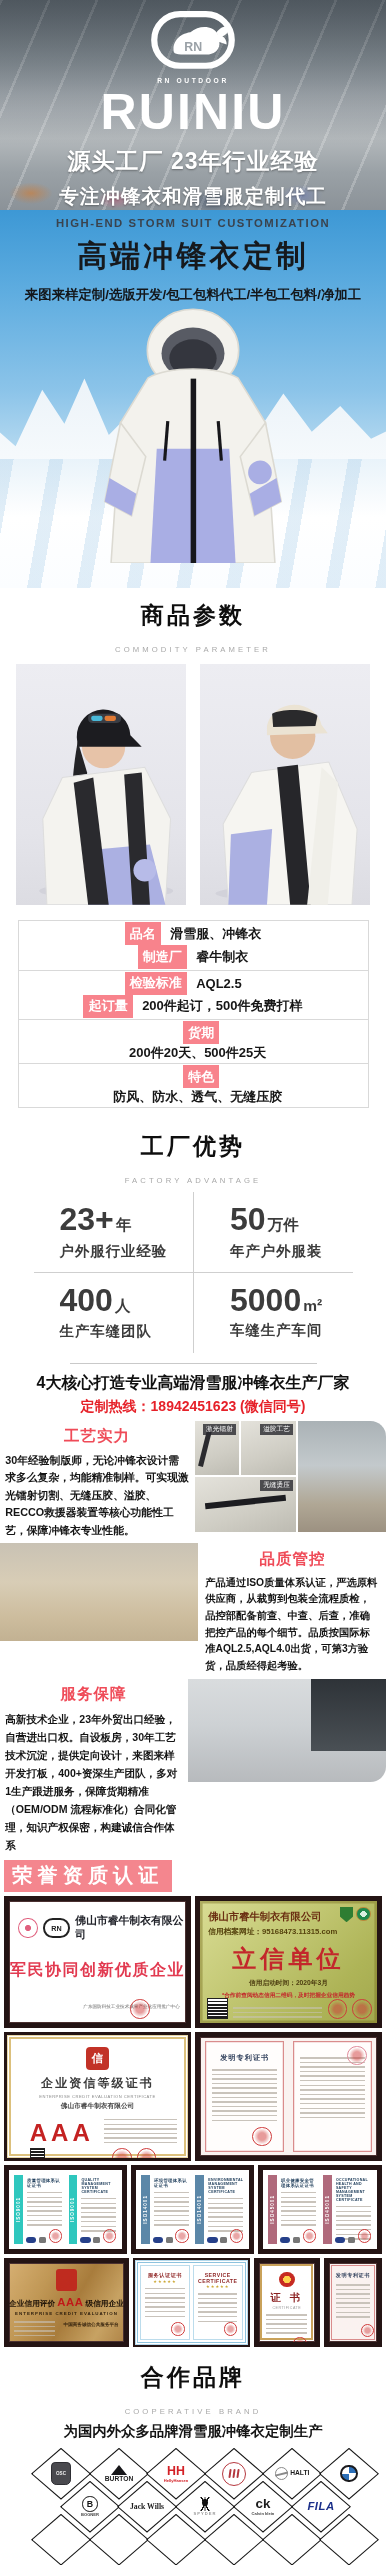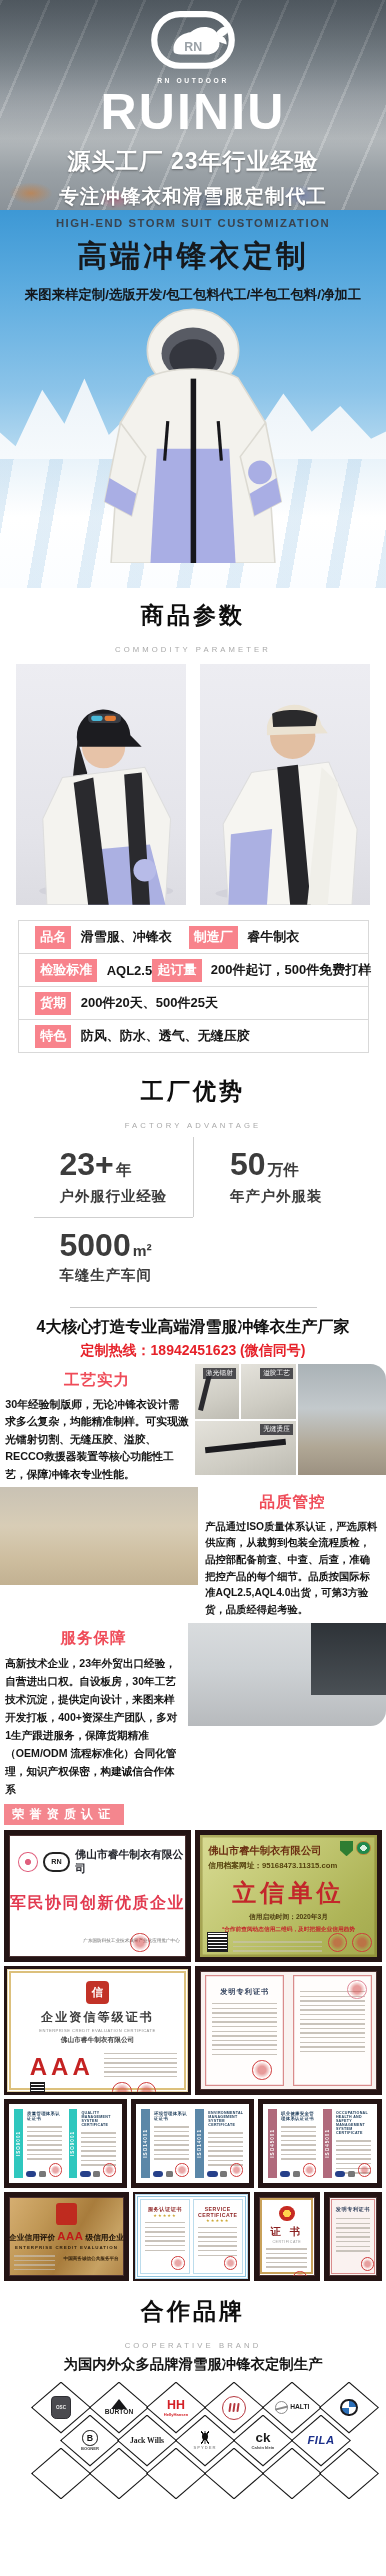--- a/index.html
+++ b/index.html
@@ -40,21 +40,21 @@
 
   
   .sec-title{font-size:23px;font-weight:800;color:#0e0e0e;text-align:center;letter-spacing:3.1px;}
   .sec-sub{font-size:7.7px;color:#a9a9a9;text-align:center;letter-spacing:3.1px;margin-top:14px;}
 
   
   .sec-params{padding-top:12.4px;}
   .models{display:flex;justify-content:center;gap:13.4px;margin-top:9.3px;}
   .model-box{width:170px;height:241px;background:linear-gradient(180deg,#ededf2 0%,#e4e4ea 70%,#dcdce2 100%);position:relative;overflow:hidden;}
   .param-table{width:349px;margin:15.5px auto 12.4px;border:0.5px solid #d9d9d9;background:#fff;}
-  .p-row{display:flex;align-items:center;min-height:30px;border-bottom:0.5px solid #d9d9d9;padding:1px 0;}
+  .p-row{display:flex;align-items:center;min-height:30px;border-bottom:0.5px solid #d9d9d9;padding:1px 0;flex-direction:column;}
   .p-row:last-child{border-bottom:none;}
   .chip{display:inline-block;background:#f8838c;color:#fff;font-size:13px;font-weight:700;padding:2.6px 5.2px;margin-left:16.5px;white-space:nowrap;}
   .p-val{font-size:13px;font-weight:700;color:#161616;margin-left:9.3px;white-space:nowrap;}
   .p-pair{display:flex;align-items:center;}
   .p-pair.first{width:170px;}
 
   
   .sec-adv{padding-top:10.3px;}
   .stats{width:319px;margin:7.2px auto 0;display:flex;flex-wrap:wrap;}
   .stat{width:50%;box-sizing:border-box;padding:11.3px 0 11.3px 26px;}
@@ -102,21 +102,21 @@
   .r-br{border-bottom-right-radius:15.5px;}
   .collage{flex:0 0 191px;display:grid;grid-template-columns:44px 55px 1fr;grid-template-rows:1fr 1fr;gap:2.1px;height:111px;}
   .tile{position:relative;background:linear-gradient(160deg,#e4e2db,#cfcdc4 60%,#bdbbb2);overflow:hidden;}
   .tile.big{grid-column:3;grid-row:1/3;background:linear-gradient(180deg,#aab2b6 0%,#c3c9cc 40%,#b0a795 75%,#9c9181 100%);}
   .tile.wide{grid-column:1/3;}
   .tag{position:absolute;top:3.1px;right:3.1px;background:rgba(40,40,46,.8);color:#fff;font-size:6.7px;padding:1px 3.1px;}
   .zipline{position:absolute;left:18%;top:10%;width:5.2px;height:75%;background:#2a2a2e;transform:rotate(14deg);}
   .zipline2{position:absolute;left:10%;top:40%;width:80%;height:6.2px;background:#1c1c20;transform:rotate(-6deg);}
 
   
-  .honor-banner{margin:6.2px 0 4.1px 4.1px;display:inline-block;background:#f4868e;color:#fff;font-size:12px;font-weight:800;letter-spacing:5.2px;padding:1.5px 8.2px 2.6px;}
+  .honor-banner{margin:6.2px 0 4.1px 4.1px;display:inline-block;background:#f4868e;color:#fff;font-size:20px;font-weight:800;letter-spacing:5.2px;padding:1.5px 8.2px 2.6px;}
   .cert-row{display:flex;gap:4.1px;margin:0 4.1px 4.1px;}
   .cert{box-sizing:border-box;border:5.2px solid #241414;background:#fff;position:relative;overflow:hidden;box-shadow:inset 0 0 0 1px #4a3030;}
   .cert-inner{position:absolute;inset:3.1px;background:#fff;}
   .tb{background:repeating-linear-gradient(180deg,#c9c3bb 0 1.5px,transparent 1.5px 4.6px);}
   .seal{width:17.5px;height:17.5px;border-radius:50%;border:1px solid #cf3a3a;background:radial-gradient(circle,rgba(207,58,58,.5) 0 30%,transparent 65%);}
   .qr{width:18.5px;height:18.5px;border:1px solid #222;
     background:repeating-linear-gradient(0deg,#1c1c1c 0 1.5px,#fff 1.5px 3.1px),repeating-linear-gradient(90deg,#1c1c1c 0 1.5px,rgba(255,255,255,0) 1.5px 3.1px);}
   .c1-logos{display:flex;align-items:center;gap:5.2px;margin:13.4px 0 0 9.3px;}
   .ring-pink{width:20.6px;height:20.6px;border-radius:50%;border:1.5px solid #e0607e;box-sizing:border-box;background:radial-gradient(circle at 50% 50%,#e0607e 0 22%,transparent 25%);}
   .ring-black{width:29px;height:19.6px;border-radius:9.8px;border:2.1px solid #222;box-sizing:border-box;display:flex;align-items:center;justify-content:center;font-size:7.2px;font-weight:800;color:#222;}
@@ -315,20 +315,24 @@
     <div class="stats">
       <div class="stat">
         <div><span class="stat-num">23+</span><span class="stat-unit">年</span></div>
         <div class="stat-label">户外服行业经验</div>
       </div>
       <div class="stat">
         <div><span class="stat-num">50</span><span class="stat-unit">万件</span></div>
         <div class="stat-label">年产户外服装</div>
       </div>
       <div class="stat">
+        <div><span class="stat-num">400</span><span class="stat-unit">人</span></div>
+        <div class="stat-label">生产车缝团队</div>
+      </div>
+      <div class="stat">
         <div><span class="stat-num">5000</span><span class="stat-unit">m²</span></div>
         <div class="stat-label">车缝生产车间</div>
       </div>
     </div>
     <div class="adv-divider"></div>
     <div class="adv-headline">4大核心打造专业高端滑雪服冲锋衣生产厂家</div>
     <div class="adv-hotline">定制热线：18942451623 (微信同号)</div>
   </section>
 
 

